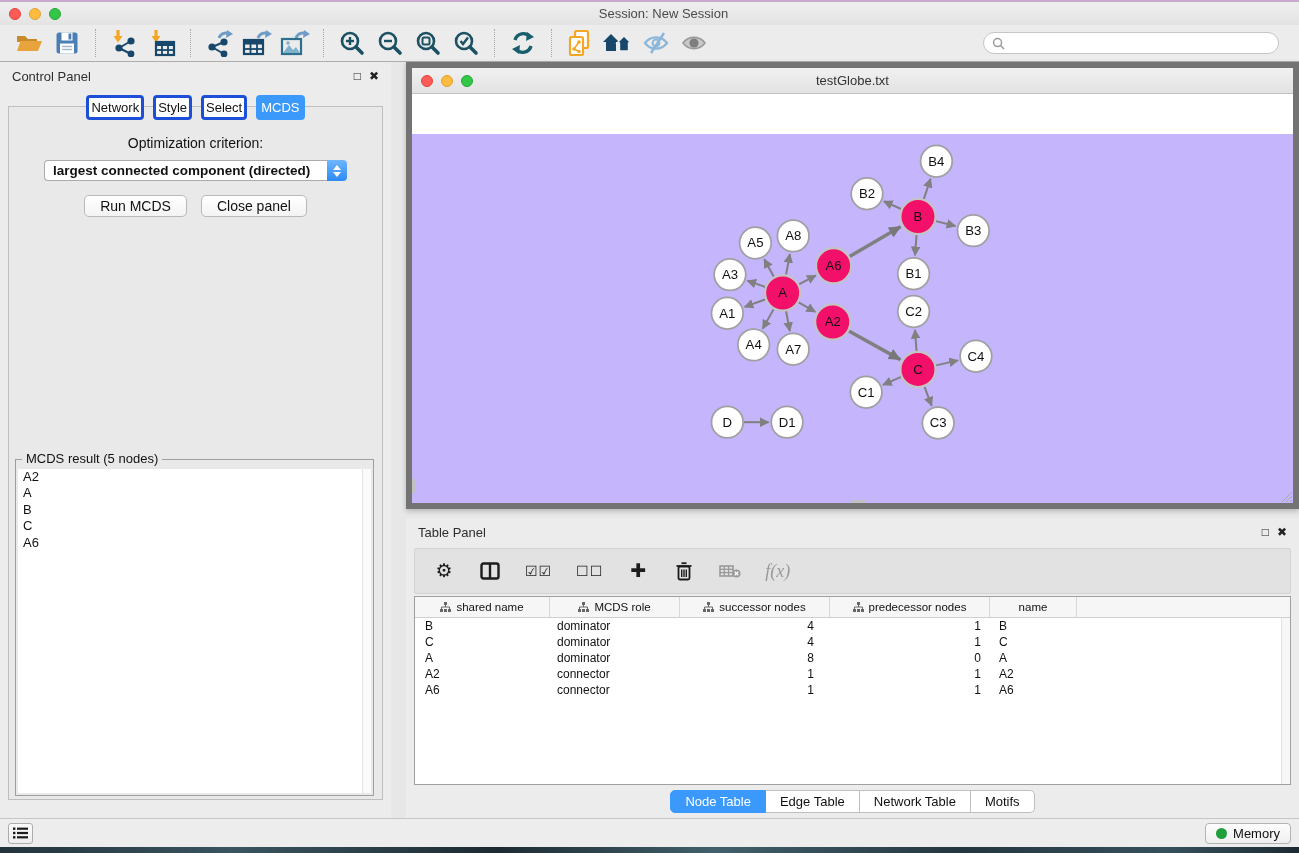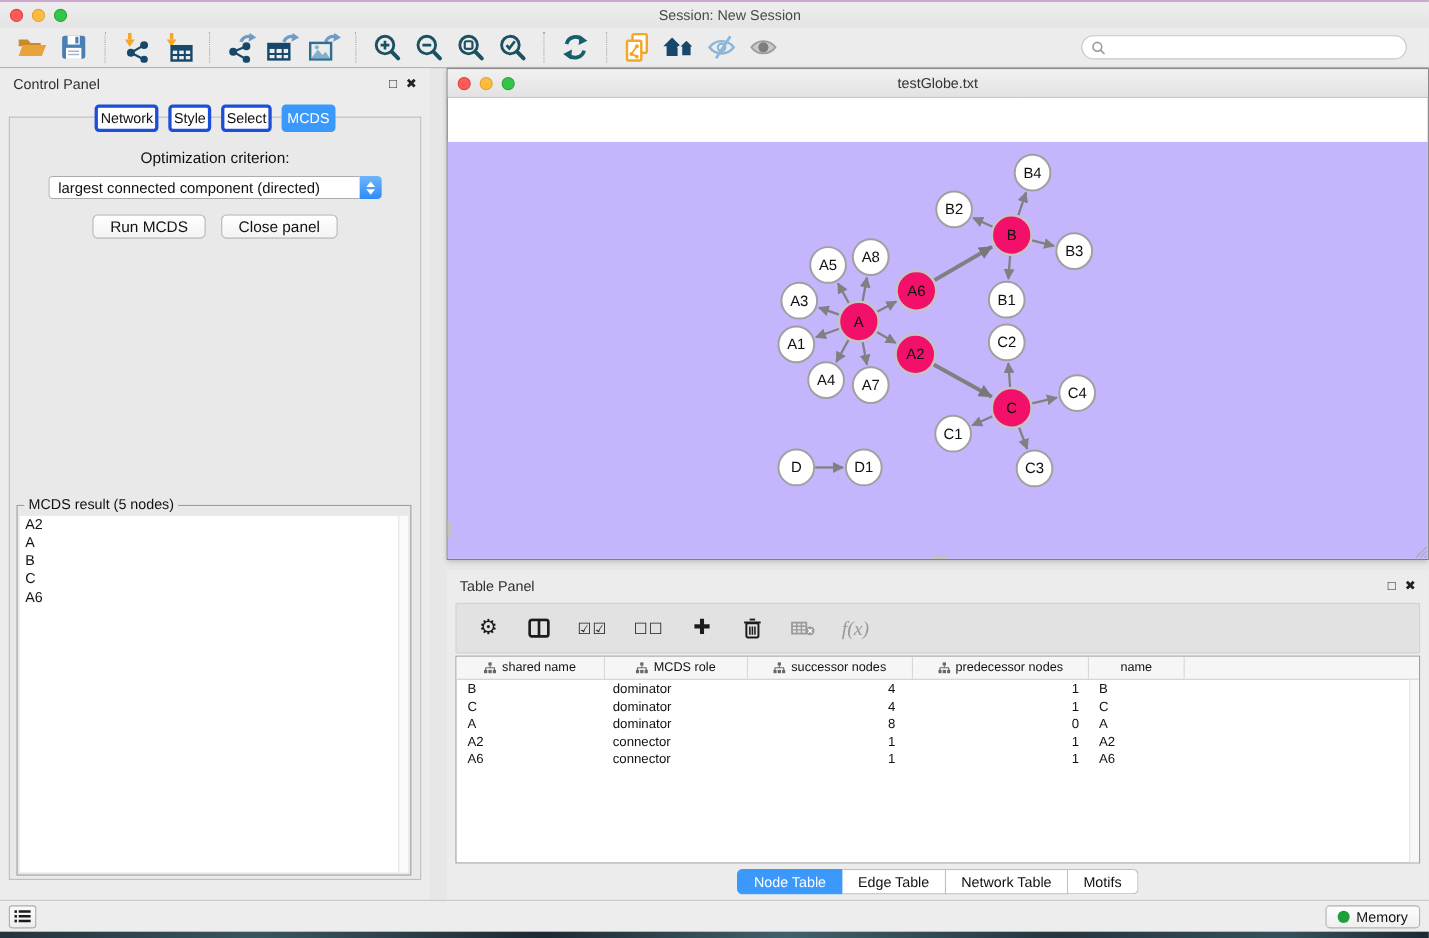--- a/index.html
+++ b/index.html
@@ -28,36 +28,36 @@
   
   #control-panel { left:0; top:62px; width:391px; height:756px; background:#ECECEC; }
   .panel-head { height:28px; display:flex; align-items:center; padding:0 12px; font-size:13px; color:#2E2E2E; }
   .panel-head .win-btns { margin-left:auto; display:flex; gap:8px; font-size:12px; color:#222; }
   .win-btn { cursor:default; line-height:12px; }
   #cp-tabs { position:absolute; left:0; top:33px; width:100%; display:flex; justify-content:center; gap:9px; z-index:2; }
   .ctab { background:#fff; border:3px solid #1d4ed8; border-radius:4px; font-size:13px; color:#111; padding:2px 2px; }
   .ctab.active { background:#3B99FC; border-color:#3B99FC; color:#fff; }
   #cp-content { position:absolute; left:8px; right:8px; top:44px; bottom:18px; background:#E9E9E9; border:1px solid #BEBEBE; }
   #opt-label { margin-top:28px; text-align:center; font-size:14px; color:#111; }
-  #criterion-row { margin:9px 35px 0 35px; height:21px; display:flex; }
+  #criterion-row { margin:9px 35px 0 35px; height:21px; display:flex;font-weight:bold; }
   #criterion-select { flex:1; background:#fff; border:1px solid #ABABAB; border-right:none; border-radius:4px 0 0 4px; font-size:13.5px; color:#111; display:flex; align-items:center; padding-left:8px; white-space:nowrap; overflow:hidden;}
   #criterion-stepper { width:20px; background:linear-gradient(#6FB5FD,#2E8AF8); border-radius:0 4px 4px 0; display:flex; flex-direction:column; align-items:center; justify-content:center; gap:2px; }
   .chev { width:0; height:0; border-left:4px solid transparent; border-right:4px solid transparent; }
   .chev.up { border-bottom:5px solid #fff; }
   .chev.dn { border-top:5px solid #fff; }
   #cp-buttons { margin-top:14px; display:flex; justify-content:center; gap:14px; }
   .mac-btn { background:linear-gradient(#FFFFFF,#F3F3F3); border:1px solid #B9B9B9; border-radius:5px; font-size:14px; color:#111; padding:2px 15px; }
   #result-group { position:absolute; left:6px; right:8px; top:352px; bottom:3px; border:1px solid #9E9E9E; }
   #result-legend { position:absolute; top:-9px; left:6px; background:#E9E9E9; padding:0 4px; font-size:13px; color:#111; }
   #result-list { position:absolute; left:2px; right:2px; top:9px; bottom:2px; background:#fff; overflow:hidden; }
   .result-item { font-size:13px; color:#111; line-height:16.4px; padding-left:5px; }
   #result-scroll { position:absolute; right:2px; top:9px; bottom:2px; width:9px; background:#FAFAFA; border-left:1px solid #E4E4E4; }
 
   
-  #net-window { left:406px; top:62px; width:893px; height:447px; background:#fff; border:1px solid #737373; box-shadow:0 2px 5px rgba(0,0,0,.22); }
+  #net-window { left:406px; top:62px; width:893px; height:447px; background:#fff; border:6px solid #737373; box-shadow:0 2px 5px rgba(0,0,0,.22); }
   #net-titlebar { height:26px; background:linear-gradient(#F1F1F1,#E2E2E2); border-bottom:1px solid #C2C2C2; display:flex; align-items:center; position:relative; }
   #net-title { position:absolute; left:0; right:0; text-align:center; font-size:13px; color:#333; }
   #net-canvas { position:absolute; left:0; top:26px; right:0; bottom:0; background:#c4b5fd;margin-top:40px; }
   #graph { width:100%; height:100%; }
   #left-mark { position:absolute; left:0; top:345px; width:3px; height:14px; background:#C2C2C2; }
   #bottom-mark { position:absolute; left:440px; bottom:0; width:14px; height:3px; background:#C2C2C2; }
   #grip { position:absolute; right:1px; bottom:1px; }
 
   
   #table-panel { left:406px; top:518px; width:893px; height:300px; background:#ECECEC; }

